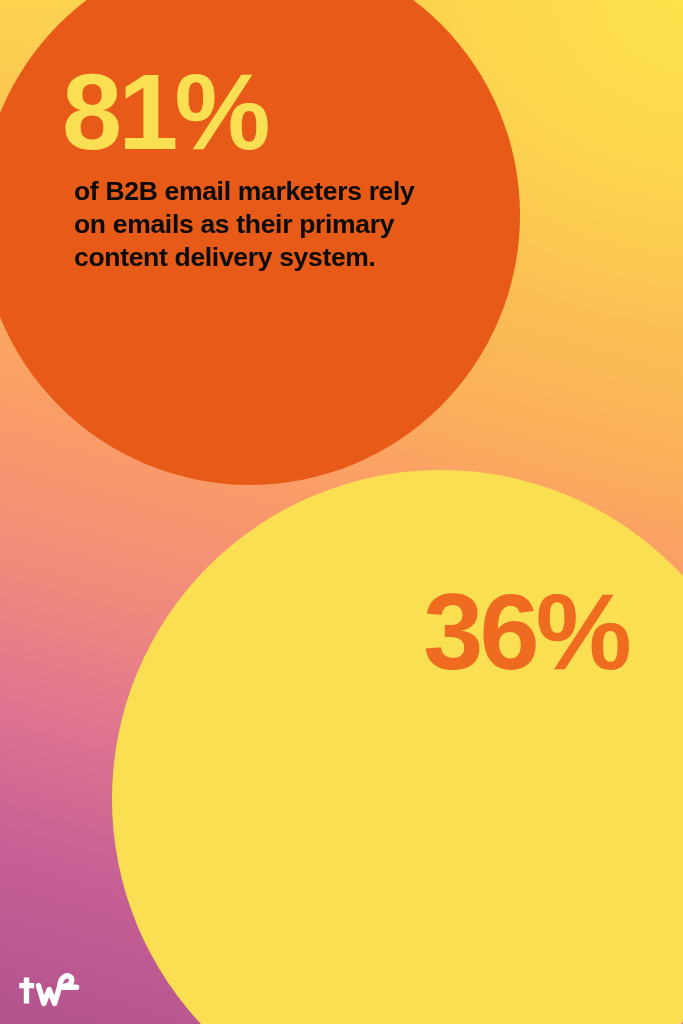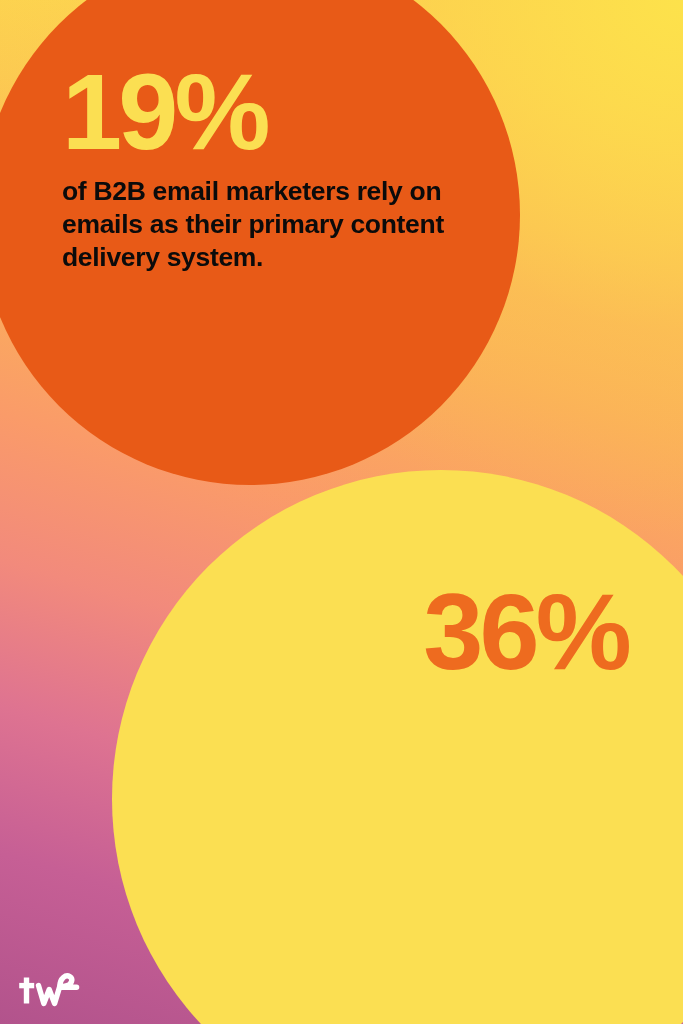--- a/index.html
+++ b/index.html
@@ -74,21 +74,21 @@
     font-weight: 700;
     line-height: 0.92;
     letter-spacing: -0.035em;
     margin: 0 0 14px 0;
   }
   .stat-body {
     font-weight: 700;
     line-height: 1.23;
     letter-spacing: -0.012em;
     color: #0B0B0B;
-    margin: 0;
+    margin: 12px;
   }
 
   
   .stat-one {
     left: 62px;
     top: 62px;
     width: 400px;
     text-align: left;
   }
   .stat-one .stat-number {
@@ -132,21 +132,21 @@
 
 <div id="stage">
 
   <div class="bg-gradient"></div>
   <div class="bg-warm"></div>
 
   <div class="circle circle-orange"></div>
   <div class="circle circle-yellow"></div>
 
   <div class="stat stat-one">
-    <p class="stat-number">19%</p>
+    <p class="stat-number">81%</p>
     <p class="stat-body">of B2B email marketers rely on emails as their primary content delivery system.</p>
   </div>
 
   <div class="stat stat-two">
     <p class="stat-number">36%</p>
   </div>
 
   <div class="logo">
     <svg viewBox="0 0 64 42" width="64" height="42" aria-hidden="true">
       <g fill="none" stroke="#FFFFFF" stroke-width="5.4" stroke-linecap="butt" stroke-linejoin="miter">

